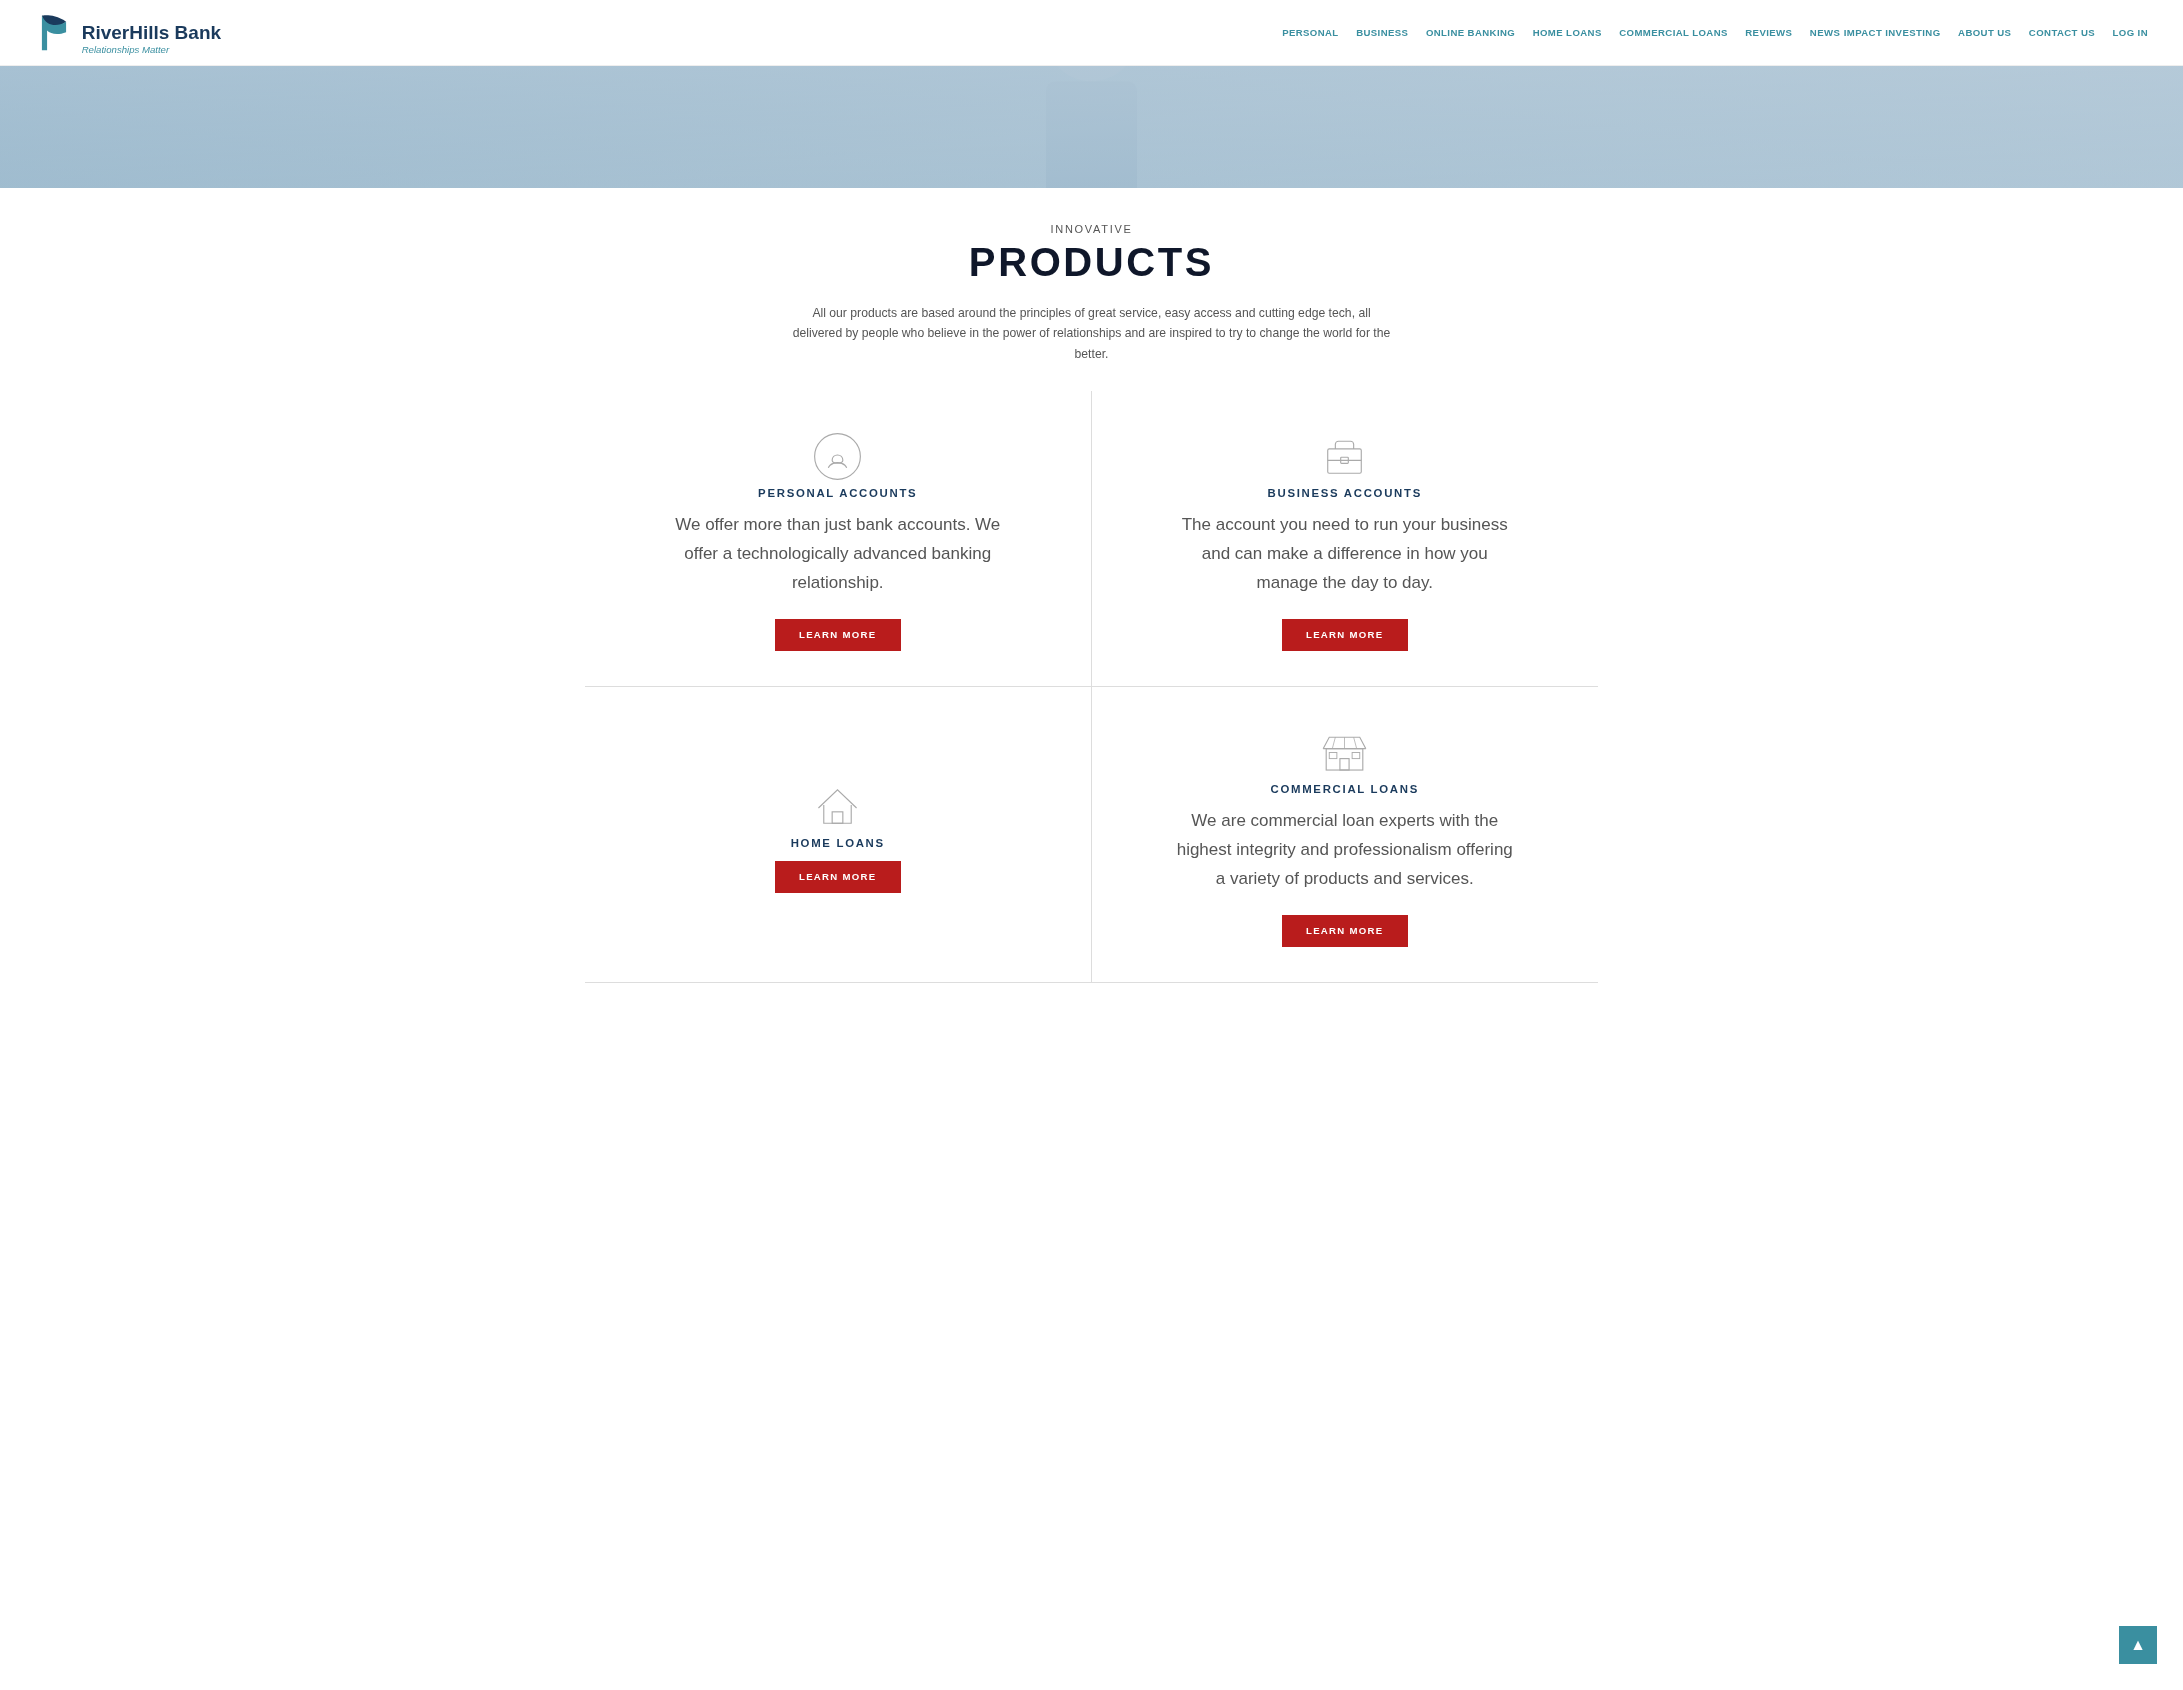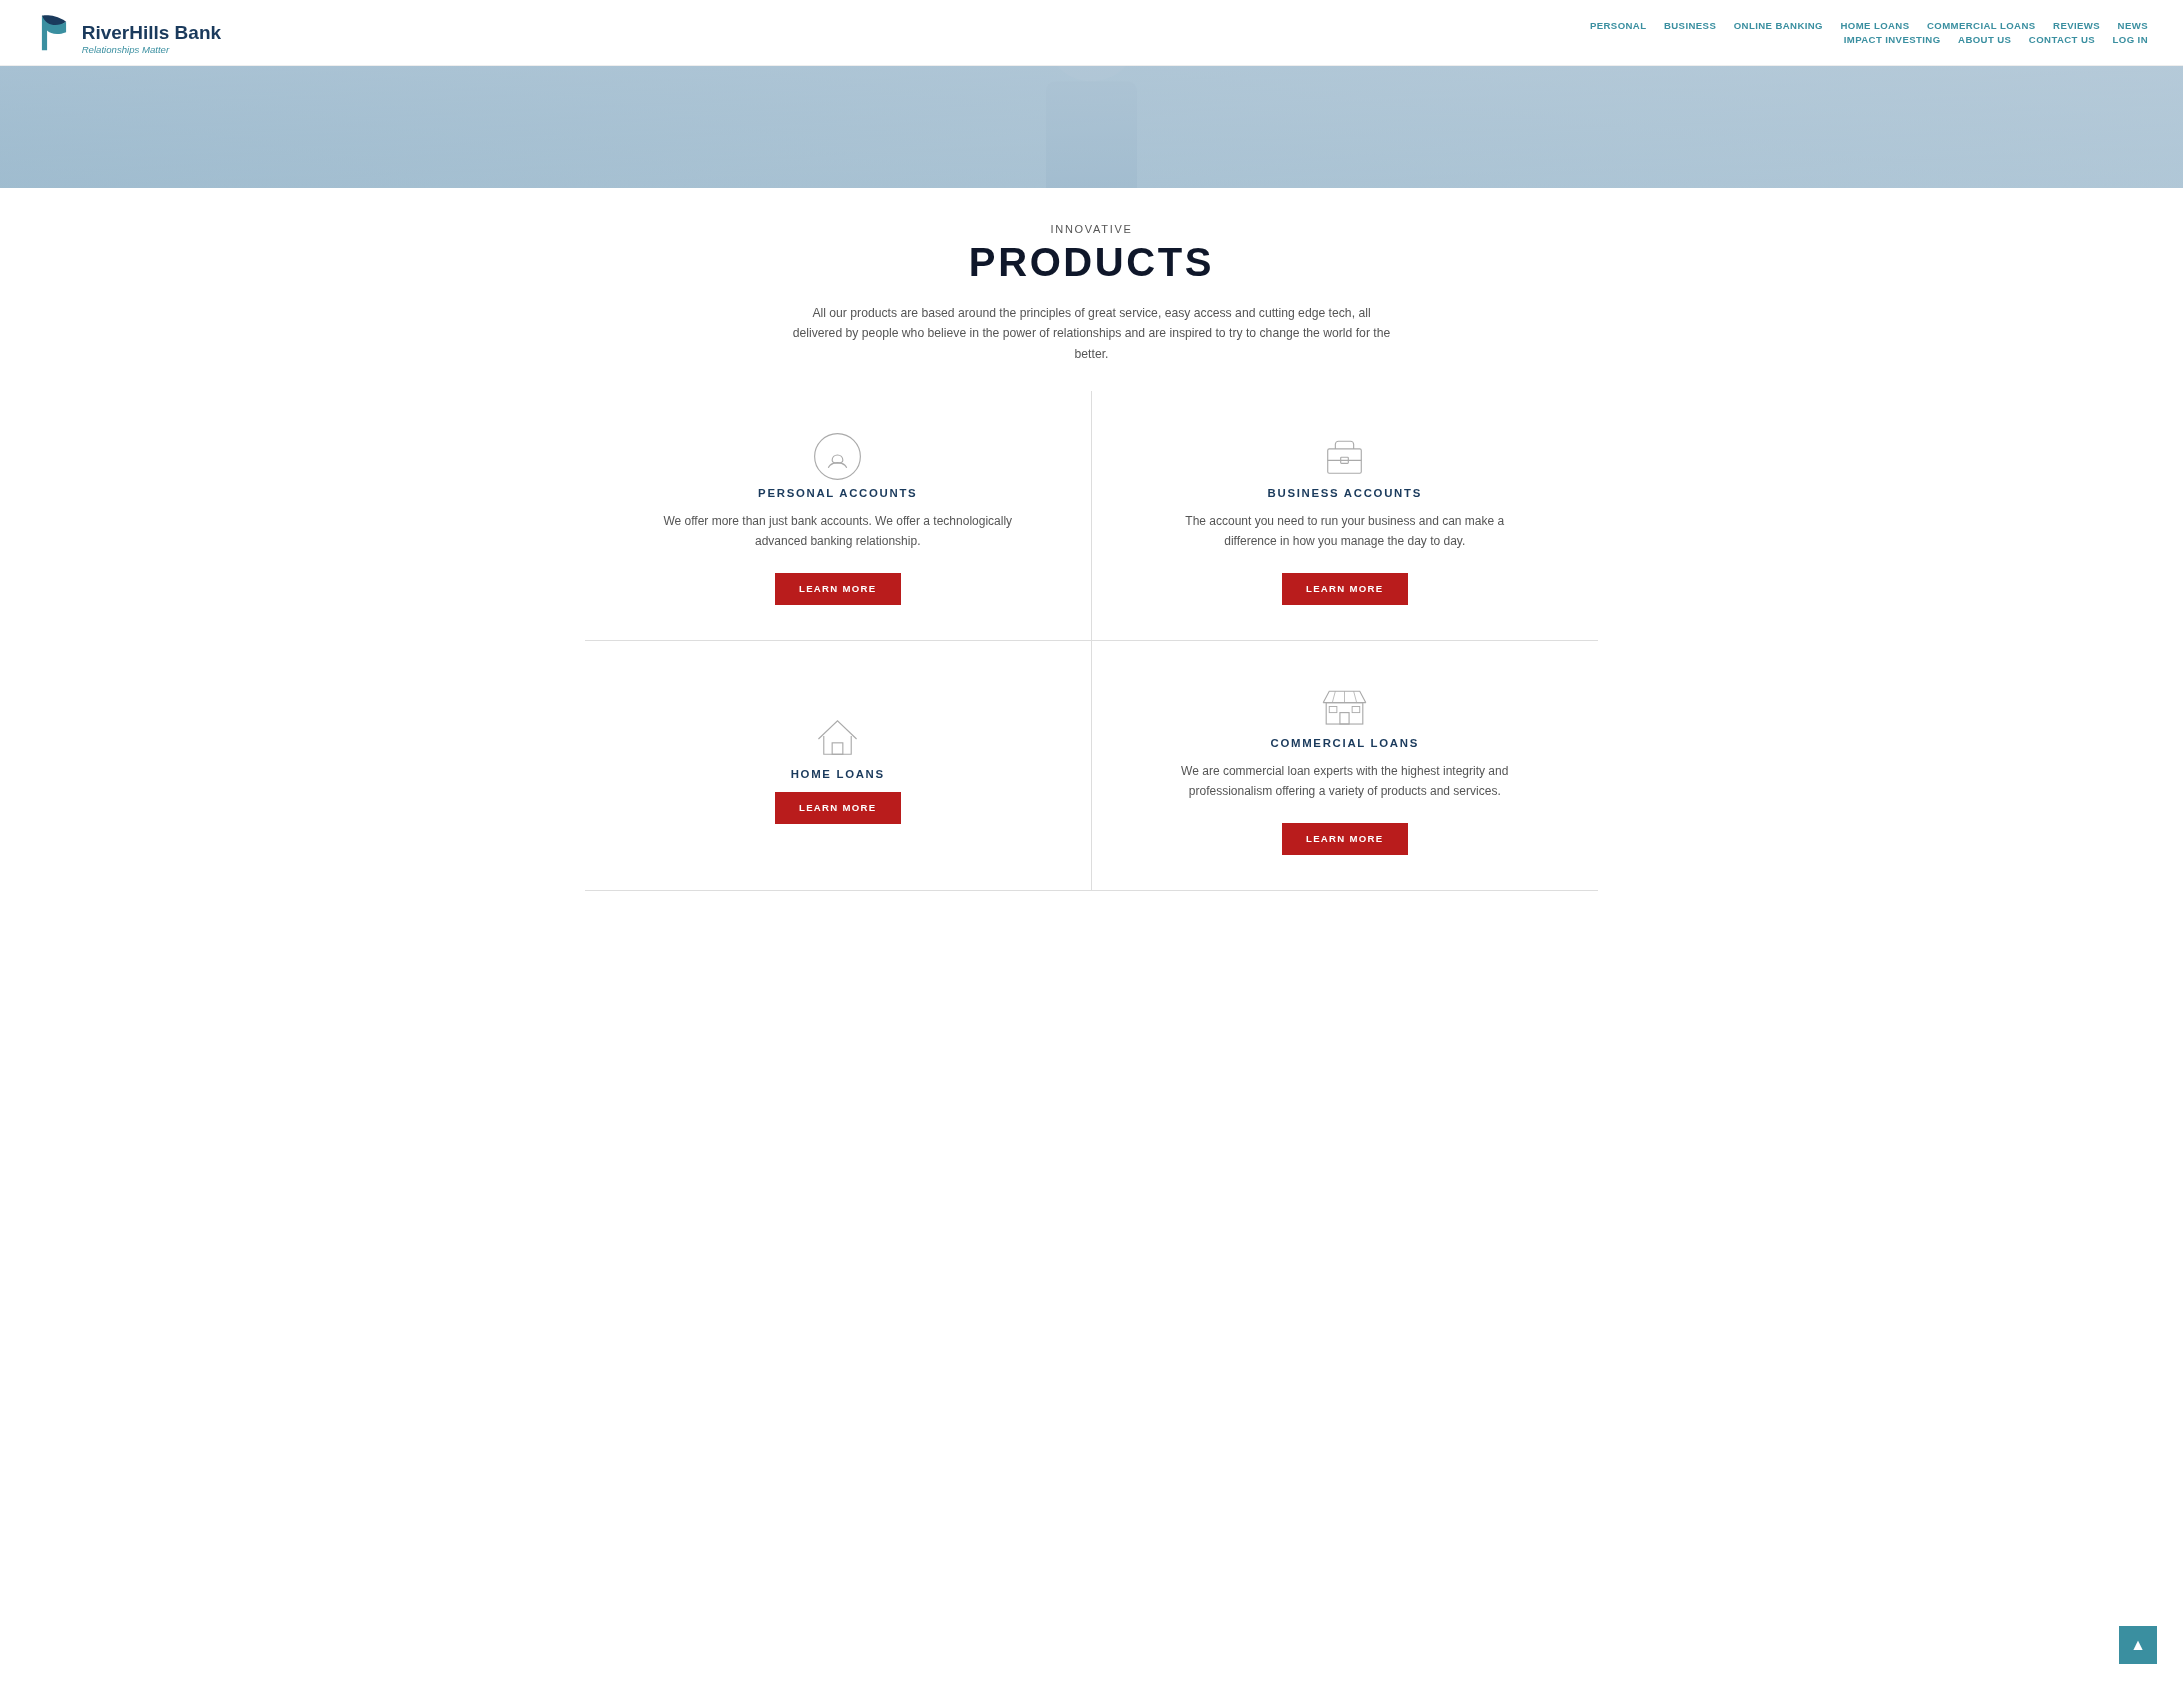--- a/index.html
+++ b/index.html
@@ -33,21 +33,21 @@
       color: #1a3a5c;
       line-height: 1.1;
     }
     .logo-subtitle {
       font-size: 9.6px;
       color: #3a8fa0;
       font-style: italic;
     }
     .nav-area {
       display: flex;
-      flex-direction: column;
+      flex-direction: row;
       align-items: flex-end;
       gap: 3.5px;
       margin-left: 32px;
     }
     .nav-row {
       display: flex;
       gap: 17.5px;
     }
     .nav-link {
       font-size: 9.6px;
@@ -133,21 +133,21 @@
     }
     .product-title {
       font-size: 11.4px;
       font-weight: bold;
       letter-spacing: 1.7px;
       color: #1a3a5c;
       margin-bottom: 12.2px;
       text-transform: uppercase;
     }
     .product-desc {
-      font-size: 12px;
+      font-size: 17px;
       color: #555;
       line-height: 1.7;
       max-width: 349px;
       margin-bottom: 21px;
     }
     .learn-more-btn {
       background: #b91c1c;
       color: #fff;
       border: none;
       padding: 10.5px 24.5px;

